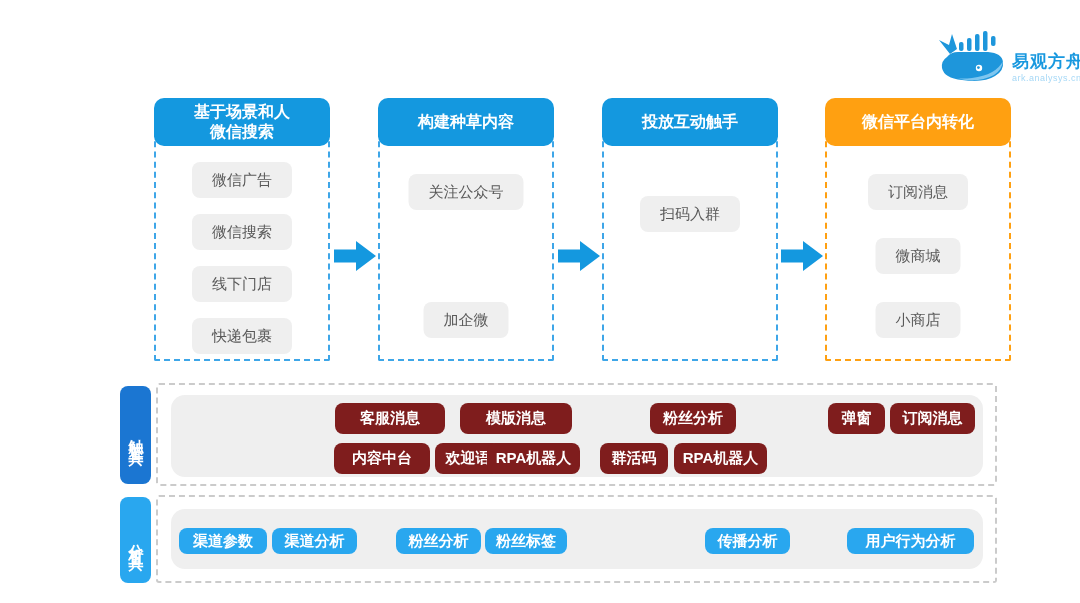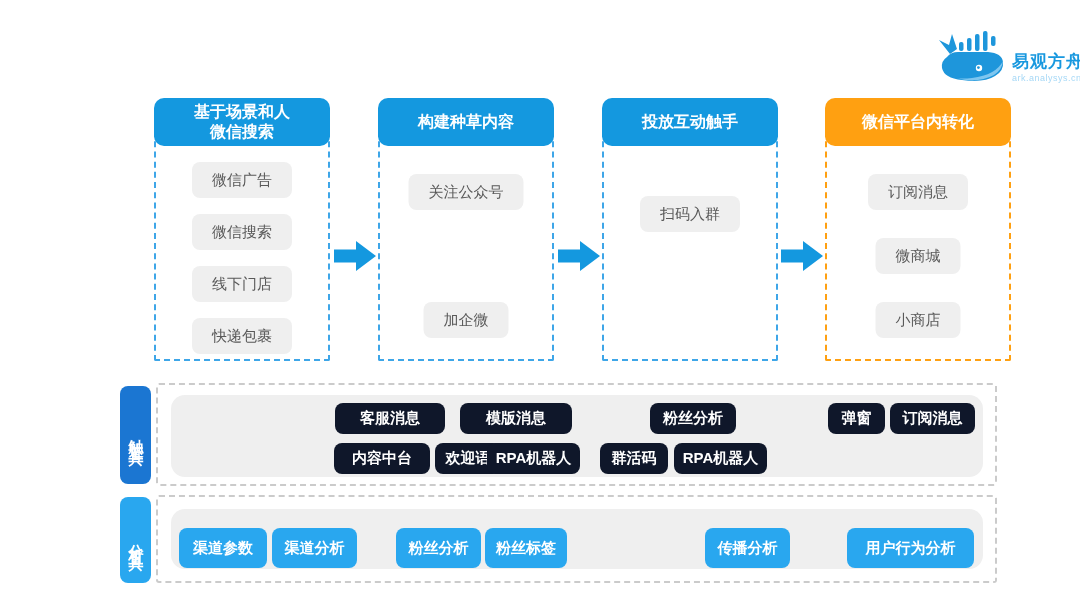--- a/index.html
+++ b/index.html
@@ -54,22 +54,22 @@
     writing-mode:vertical-rl; text-orientation:upright; letter-spacing:4px; box-sizing:border-box;
   }
   #reach-label { top:386px; height:98px; background:#1B76D2; }
   #analysis-label { top:497px; height:86px; background:#29A7EF; }
 
   .btn {
     position:absolute; border-radius:8px; color:#fff; font-size:15px; font-weight:bold;
     display:flex; align-items:center; justify-content:center; white-space:nowrap;
     height:31px; box-sizing:border-box;
   }
-  .btn-dark { background:#0f172a; }
-  .btn-light { background:#29A7EF; height:40px; }
+  .btn-dark { background:#7f1d1d; }
+  .btn-light { background:#29A7EF; height:26px; }
 </style>
 </head>
 <body>
 
 <div class="canvas">
 
   <div class="logo">
     <svg width="160" height="60" viewBox="0 0 160 60">
       <path d="M18 26 L7 12 L17 17 L20 6 L25 21 Z" fill="#1E96DB"></path>
       <path d="M15 29 Q9 33 10 40 Q12 50 30 52 Q52 55 63 48 Q72 43 71 34 Q70 25 56 24 L26 24 Q19 24 15 29 Z" fill="#1E96DB"></path>

